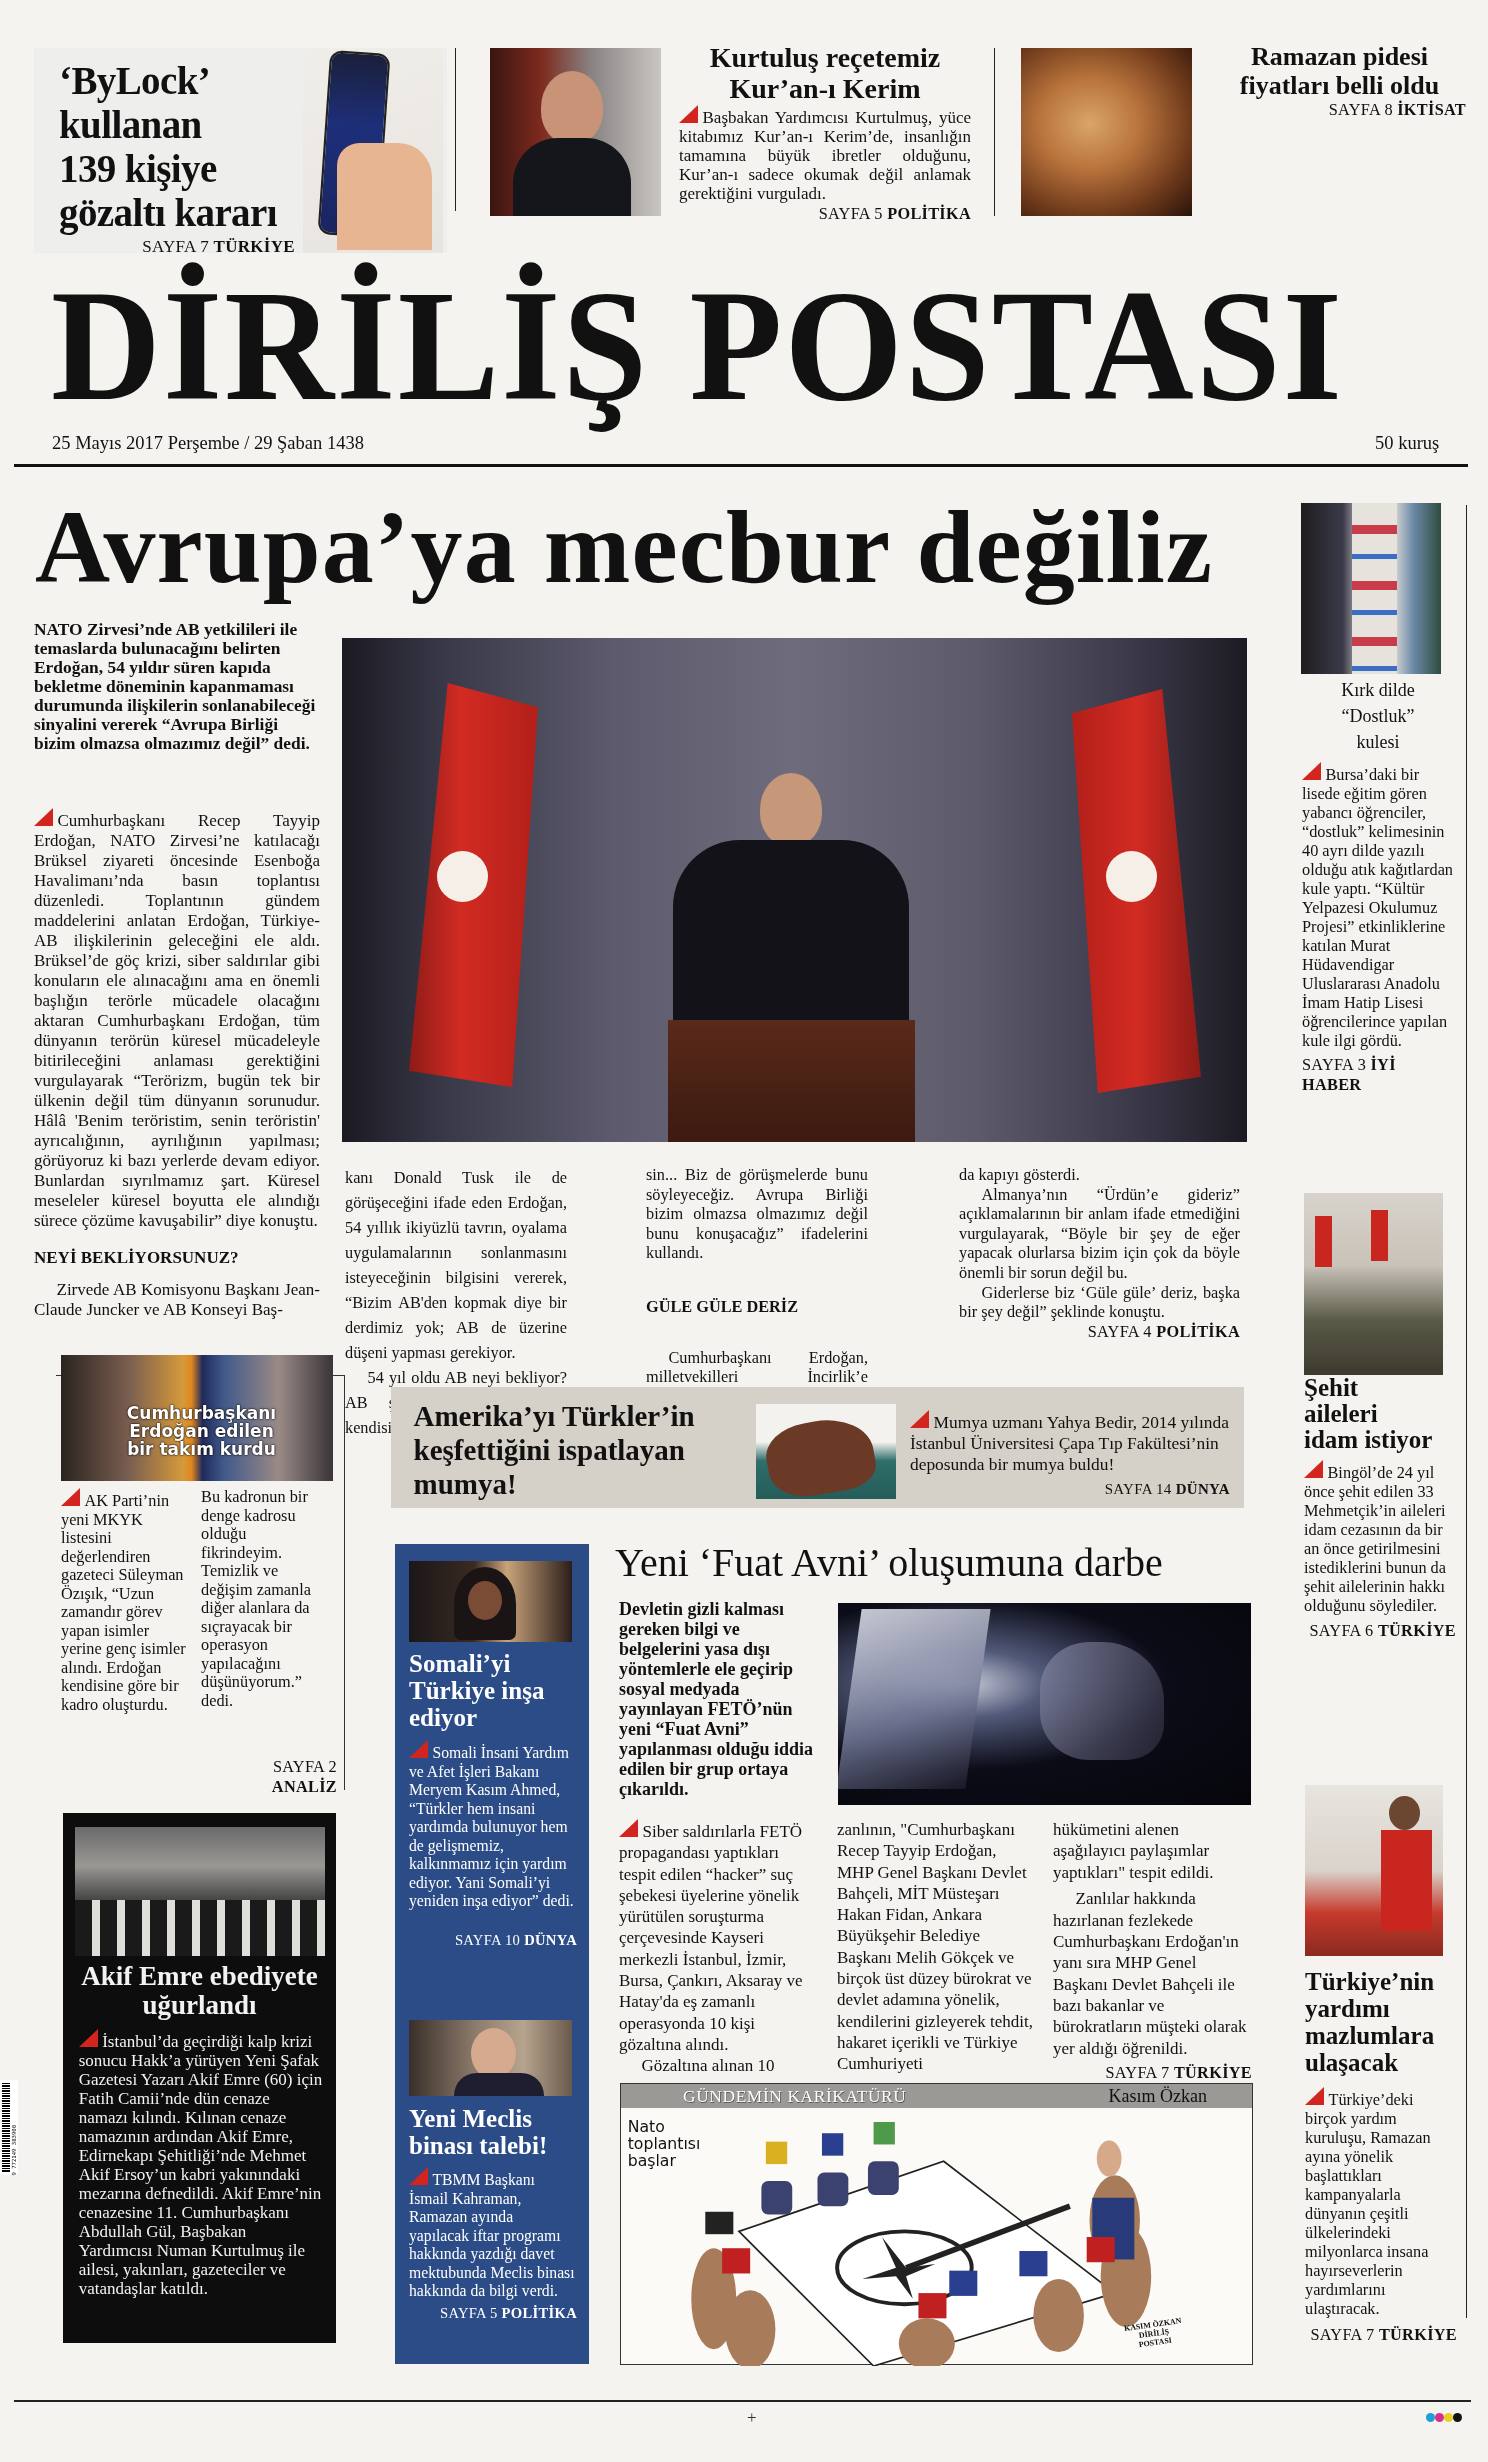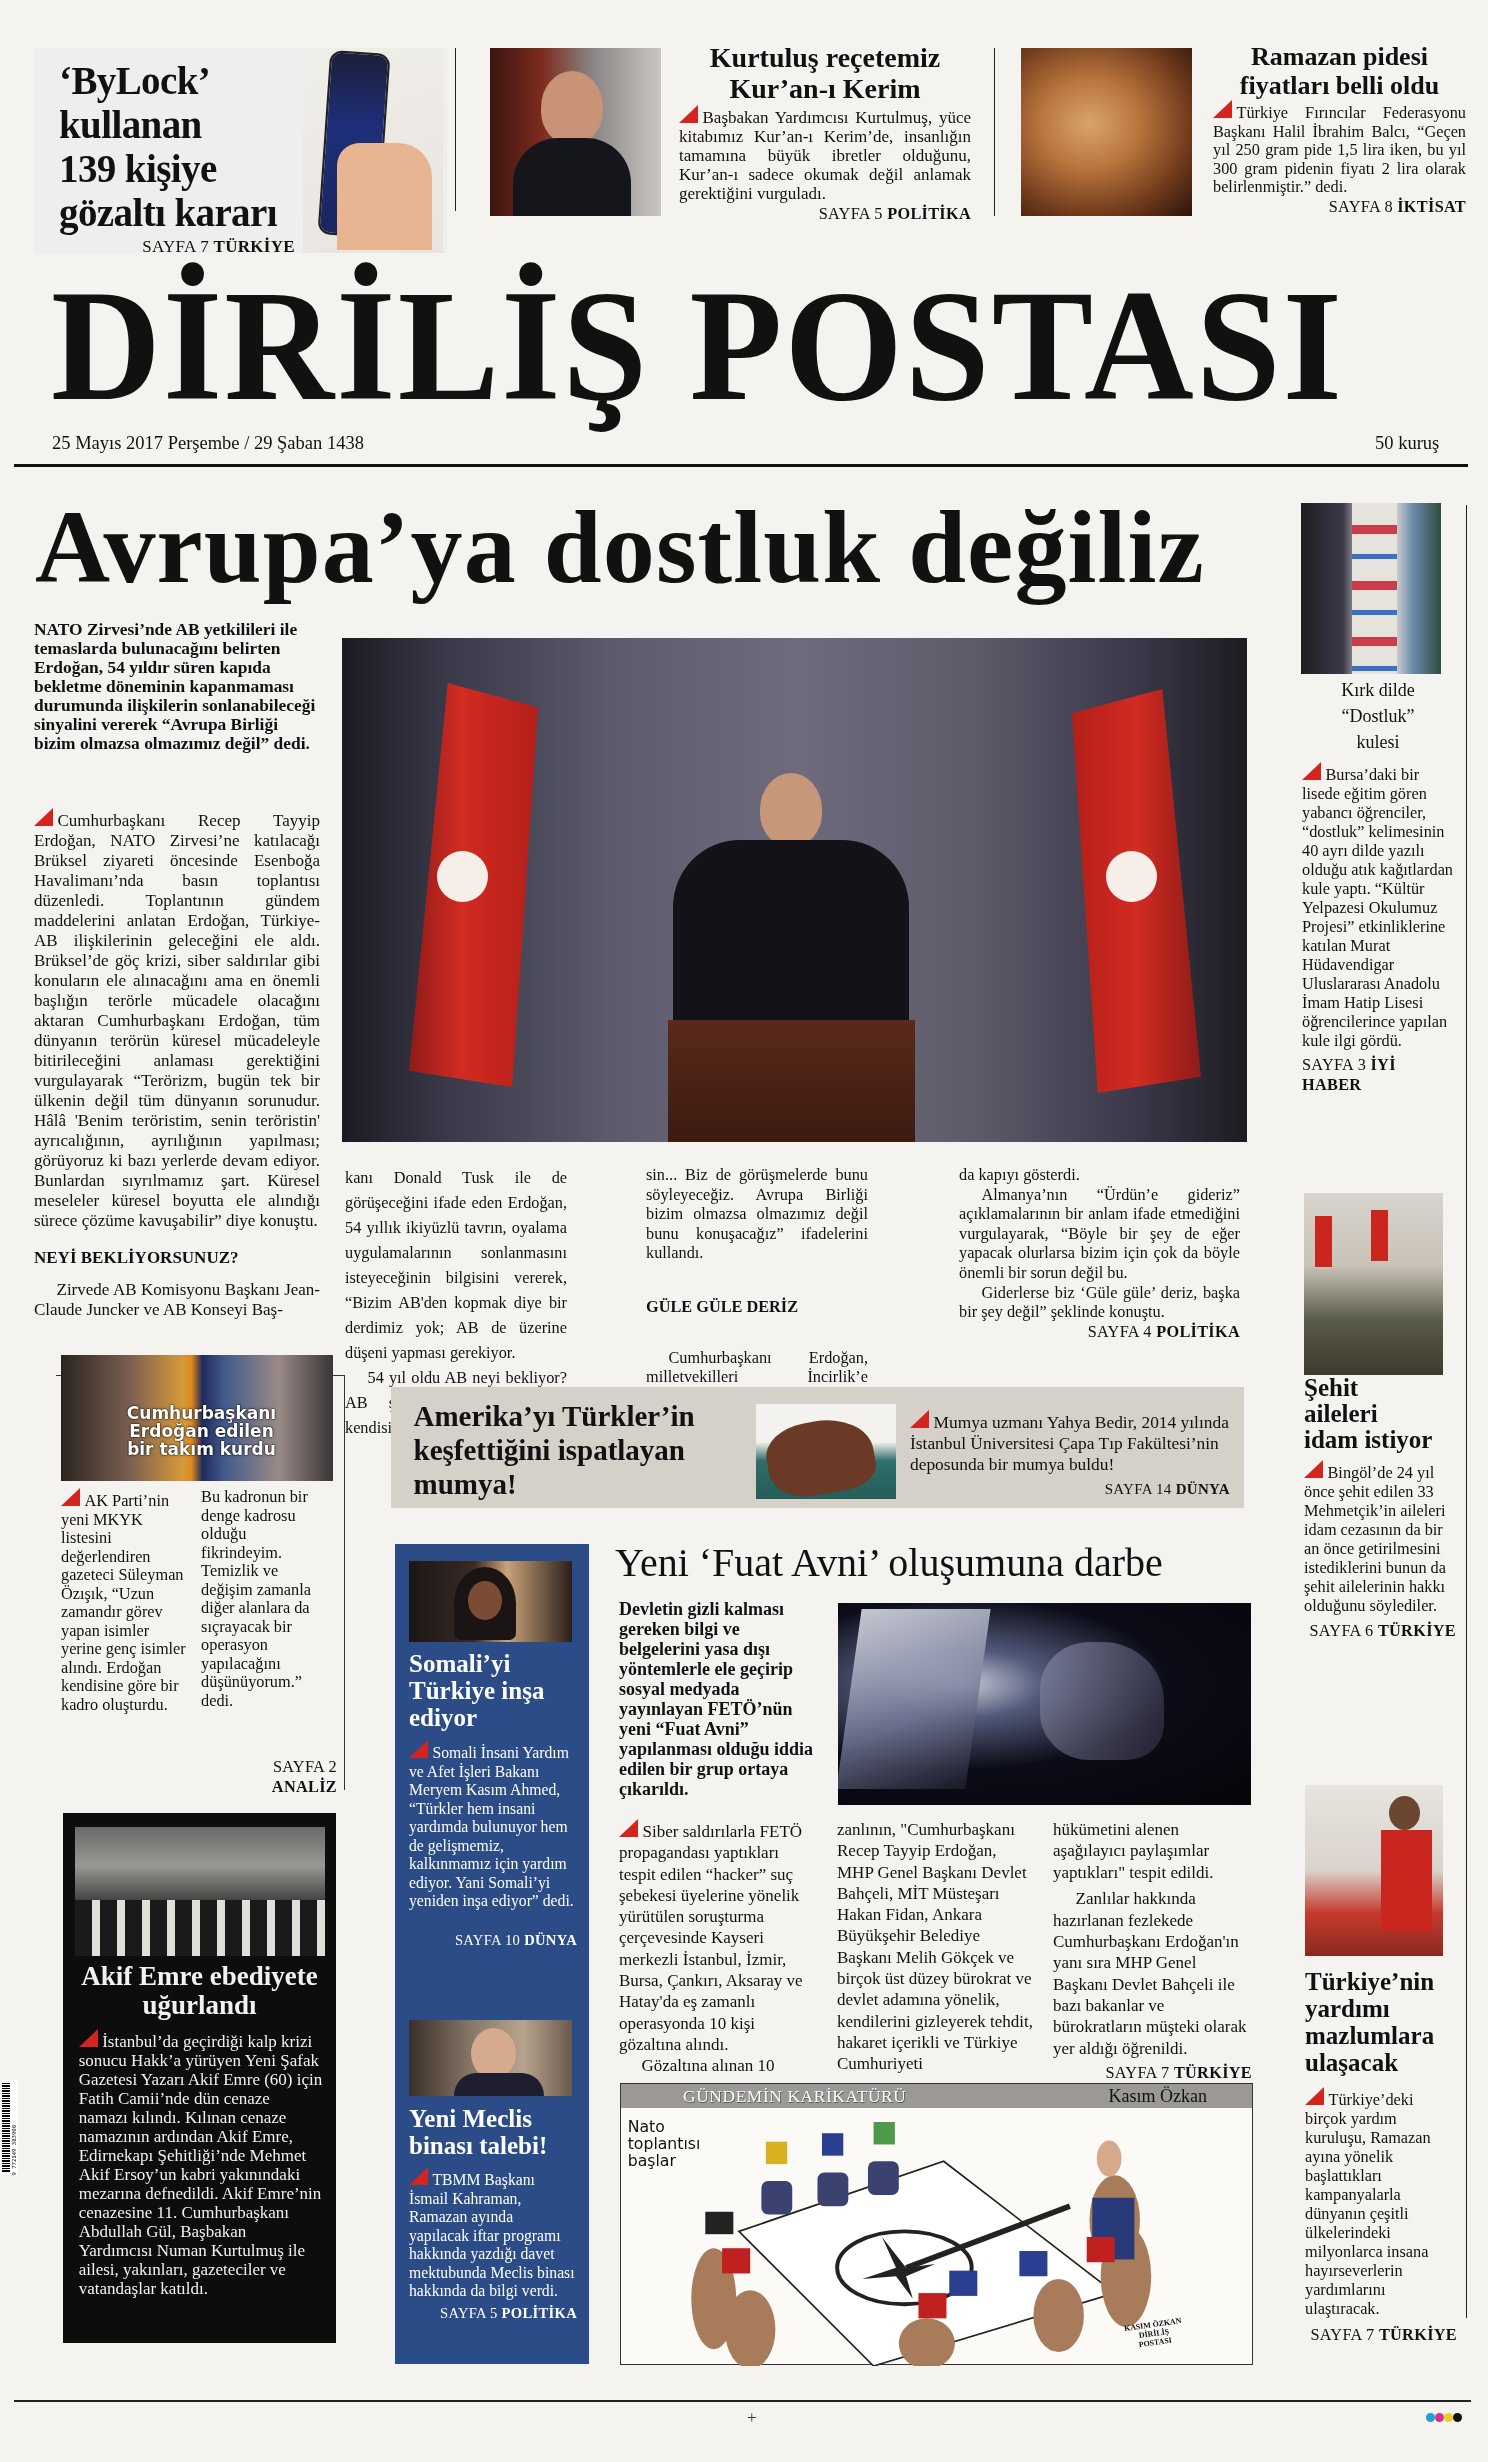--- a/index.html
+++ b/index.html
@@ -54,32 +54,29 @@
   <div class="sayfa" style="margin-top:1.1px"><span>SAYFA 5</span> <b>POLİTİKA</b></div>
 </div>
 <div class="rule-v" style="left:994px;top:48px;height:168px;width:1.1px"></div>
 
 <div class="photo" style="left:1021px;top:48px;width:171px;height:168px;background:radial-gradient(ellipse at 40% 45%,#d9a56a 0%,#b8733c 35%,#6f3a1b 70%,#2a130a 100%);"></div>
 <div class="abs" style="left:1213px;top:42px;width:253px;">
   <div style="text-align:center;font-weight:bold;font-size:26px;line-height:29px;">
     <div>Ramazan pidesi</div>
     <div>fiyatları belli oldu</div>
   </div>
-  <div class="body-txt" style="font-size:16.3px;line-height:18.5px;">
-    <span class="tri sm"></span><span>Türkiye Fırıncılar Federasyonu Başkanı Halil İbrahim Balcı, “Geçen yıl 250 gram pide 1,5 lira iken, bu yıl 300 gram pidenin fiyatı 2 lira olarak belirlenmiştir.” dedi.</span>
-  </div>
   <div class="sayfa"><span>SAYFA 8</span> <b>İKTİSAT</b></div>
 </div>
 
 <div class="abs" style="left:51px;top:264px;width:1404px;font-size:152px;line-height:157px;font-weight:bold;letter-spacing:2.2px;white-space:nowrap;transform:scaleY(1.05);transform-origin:top left;">DİRİLİŞ POSTASI</div>
 <div class="abs" style="left:52px;top:433px;font-size:18.5px;">25 Mayıs 2017 Perşembe / 29 Şaban 1438</div>
 <div class="abs" style="left:1375px;top:433px;font-size:18.5px;">50 kuruş</div>
 <div class="rule-h" style="left:14px;top:464px;width:1454px;"></div>
 
-<div class="abs" style="left:35px;top:491px;font-size:104px;line-height:112px;font-weight:bold;white-space:nowrap;letter-spacing:1.1px">Avrupa’ya dostluk değiliz</div>
+<div class="abs" style="left:35px;top:491px;font-size:104px;line-height:112px;font-weight:bold;white-space:nowrap;letter-spacing:1.1px">Avrupa’ya mecbur değiliz</div>
 
 <div class="abs" style="left:34px;top:620px;width:284px;font-size:17.4px;line-height:19px;font-weight:bold;">NATO Zirvesi’nde AB yetkilileri ile temaslarda bulunacağını belirten Erdoğan, 54 yıldır süren kapıda bekletme döneminin kapanmaması durumunda ilişkilerin sonlanabileceği sinyalini vererek “Avrupa Birliği bizim olmazsa olmazımız değil” dedi.</div>
 
 <div class="abs body-txt" style="left:34px;top:808px;width:286px;font-size:17px;line-height:20px;">
   <span class="tri sm"></span><span>Cumhurbaşkanı Recep Tayyip Erdoğan, NATO Zirvesi’ne katılacağı Brüksel ziyareti öncesinde Esenboğa Havalimanı’nda basın toplantısı düzenledi. Toplantının gündem maddelerini anlatan Erdoğan, Türkiye-AB ilişkilerinin geleceğini ele aldı. Brüksel’de göç krizi, siber saldırılar gibi konuların ele alınacağını ama en önemli başlığın terörle mücadele olacağını aktaran Cumhurbaşkanı Erdoğan, tüm dünyanın terörün küresel mücadeleyle bitirileceğini anlaması gerektiğini vurgulayarak “Terörizm, bugün tek bir ülkenin değil tüm dünyanın sorunudur. Hâlâ 'Benim teröristim, senin teröristin' ayrıcalığının, ayrılığının yapılması; görüyoruz ki bazı yerlerde devam ediyor. Bunlardan sıyrılmamız şart. Küresel meseleler küresel boyutta ele alındığı sürece çözüme kavuşabilir” diye konuştu.</span>
   <div style="font-weight:bold;margin:17px 0 12.4px;">NEYİ BEKLİYORSUNUZ?</div>
   <div style="text-indent:22.5px">Zirvede AB Komisyonu Başkanı Jean-Claude Juncker ve AB Konseyi Baş-</div>
 </div>
 
 <div class="photo" style="left:342px;top:638px;width:905px;height:504px;background:linear-gradient(90deg,#1b1a22 0%,#3a3a4a 12%,#5c5a6c 30%,#6e6c7c 50%,#5d5b6a 70%,#3a3848 88%,#1c1b22 100%);">

